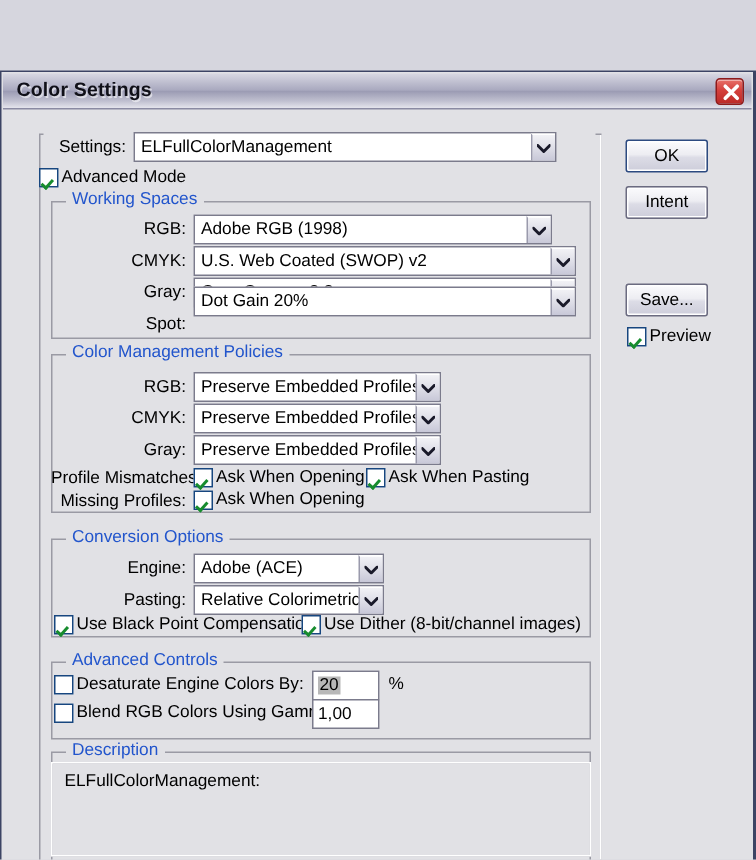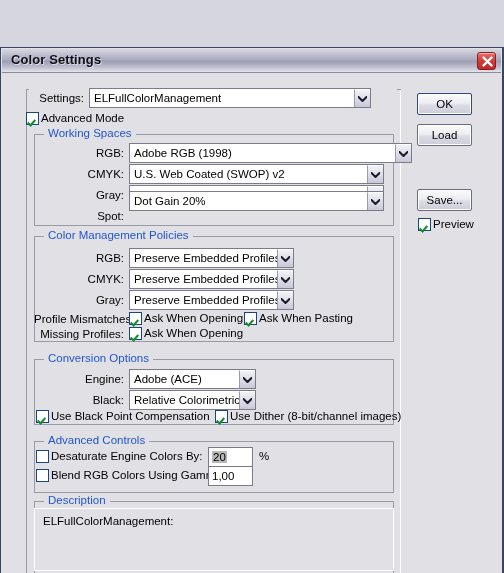--- a/index.html
+++ b/index.html
@@ -247,21 +247,21 @@
     <span class="cbox checked"></span>
     <span class="cblabel">Advanced Mode</span>
   </div>
 
   <div class="group" style="left:33px; top:86px; width:360px; height:92px;">
     <span class="group-title">Working Spaces</span>
   </div>
 
   <div class="lbl" style="left:45px; top:99px; width:78px;">
     <span>RGB:</span></div>
-  <div class="combo" style="left:128px; top:95px; width:283px;gap:20px;">
+  <div class="combo" style="left:128px; top:95px; width:239px;gap:20px;">
     <span class="val">Adobe RGB (1998)</span>
     <span class="arrow">
       <svg width="9" height="6" viewBox="0 0 9 6">
           <path d="M0.5 1 L4.5 5 L8.5 1" stroke="#1a1a2a" stroke-width="2" fill="none" stroke-linecap="round" stroke-linejoin="round"></path>
         </svg>
       </span>
   </div>
 
   <div class="lbl" style="left:45px; top:120px; width:78px;">
     <span>CMYK:</span></div>
@@ -360,35 +360,35 @@
   <div class="combo" style="left:128px; top:321px; width:127px;">
     <span class="val">Adobe (ACE)</span>
     <span class="arrow">
       <svg width="9" height="6" viewBox="0 0 9 6">
           <path d="M0.5 1 L4.5 5 L8.5 1" stroke="#1a1a2a" stroke-width="2" fill="none" stroke-linecap="round" stroke-linejoin="round"></path>
         </svg>
       </span>
   </div>
 
   <div class="lbl" style="left:45px; top:346px; width:78px;">
-    <span>Black:</span></div>
+    <span>Pasting:</span></div>
   <div class="combo" style="left:128px; top:342px; width:127px;">
     <span class="val">Relative Colorimetric</span>
     <span class="arrow">
       <svg width="9" height="6" viewBox="0 0 9 6">
           <path d="M0.5 1 L4.5 5 L8.5 1" stroke="#1a1a2a" stroke-width="2" fill="none" stroke-linecap="round" stroke-linejoin="round"></path>
         </svg>
       </span>
   </div>
 
   <div class="cbrow" style="left:35px; top:362px;">
     <span class="cbox checked"></span>
     <span class="cblabel">Use Black Point Compensation</span>
   </div>
-  <div class="cbrow" style="left:200px; top:362px;padding-left:14px;">
+  <div class="cbrow" style="left:200px; top:362px;">
     <span class="cbox checked"></span>
     <span class="cblabel">Use Dither (8-bit/channel images)</span>
   </div>
 
   <div class="group" style="left:33px; top:393px; width:360px; height:52px;">
     <span class="group-title">Advanced Controls</span>
   </div>
 
   <div class="cbrow" style="left:35px; top:402px;">
     <span class="cbox"></span>
@@ -409,21 +409,21 @@
   </div>
 
   <div class="group" style="left:33px; top:453px; width:360px; height:92px;">
     <span class="group-title">Description</span>
   </div>
   <div id="desc-pane">
     <div id="desc-text">ELFullColorManagement:</div>
   </div>
 
   <div class="btn default" style="left:416px; top:45px;">OK</div>
-  <div class="btn" style="left:416px; top:76px;">Load</div>
+  <div class="btn" style="left:416px; top:76px;">Intent</div>
   <div class="btn" style="left:416px; top:141px;">Save...</div>
 
   <div class="cbrow" style="left:417px; top:170px;">
     <span class="cbox checked"></span>
     <span class="cblabel">Preview</span>
   </div>
 
 </div>
 
 </body></html>

